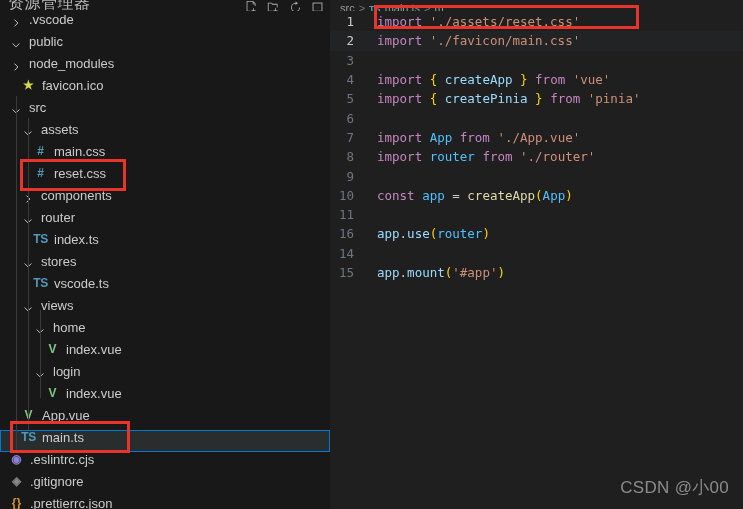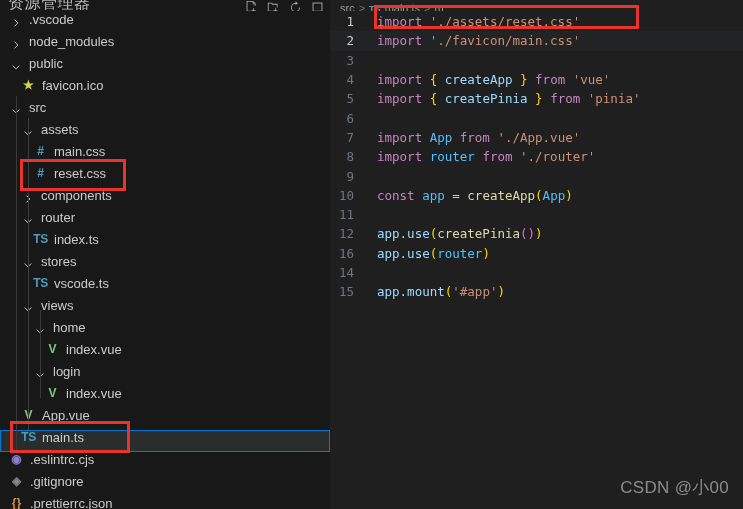--- a/index.html
+++ b/index.html
@@ -156,32 +156,32 @@
           <span class="twisty">
             <svg viewBox="0 0 16 16" width="12" height="12">
               <path d="M6 3.5L10.5 8 6 12.5" fill="none" stroke="currentColor" stroke-width="1.3"></path>
             </svg>
           </span>
           <span class="lbl">.vscode</span>
         </div>
         <div class="row ind1">
           <span class="twisty">
             <svg viewBox="0 0 16 16" width="12" height="12">
+              <path d="M3.5 6l4.5 4.5L12.5 6" fill="none" stroke="currentColor" stroke-width="1.3"></path>
+            </svg>
+          </span>
+          <span class="lbl">public</span>
+        </div>
+        <div class="row ind1">
+          <span class="twisty">
+            <svg viewBox="0 0 16 16" width="12" height="12">
               <path d="M6 3.5L10.5 8 6 12.5" fill="none" stroke="currentColor" stroke-width="1.3"></path>
             </svg>
           </span>
           <span class="lbl">node_modules</span>
-        </div>
-        <div class="row ind1">
-          <span class="twisty">
-            <svg viewBox="0 0 16 16" width="12" height="12">
-              <path d="M3.5 6l4.5 4.5L12.5 6" fill="none" stroke="currentColor" stroke-width="1.3"></path>
-            </svg>
-          </span>
-          <span class="lbl">public</span>
         </div>
         <div class="row ind2">
           <span class="ficon icon-star">★</span>
           <span class="lbl">favicon.ico</span>
         </div>
         <div class="row ind1">
           <span class="twisty">
             <svg viewBox="0 0 16 16" width="12" height="12">
               <path d="M3.5 6l4.5 4.5L12.5 6" fill="none" stroke="currentColor" stroke-width="1.3"></path>
             </svg>
@@ -313,21 +313,20 @@
         <div class="cline active"><span class="ln">2</span><span class="ctext"><span class="t-kw">import</span><span class="t-plain"> </span><span class="t-str">'./favicon/main.css'</span></span></div>
         <div class="cline"><span class="ln">3</span><span class="ctext"></span></div>
         <div class="cline"><span class="ln">4</span><span class="ctext"><span class="t-kw">import</span><span class="t-plain"> </span><span class="t-br1">{</span><span class="t-plain"> </span><span class="t-var">createApp</span><span class="t-plain"> </span><span class="t-br1">}</span><span class="t-plain"> </span><span class="t-kw">from</span><span class="t-plain"> </span><span class="t-str">'vue'</span></span></div>
         <div class="cline"><span class="ln">5</span><span class="ctext"><span class="t-kw">import</span><span class="t-plain"> </span><span class="t-br1">{</span><span class="t-plain"> </span><span class="t-var">createPinia</span><span class="t-plain"> </span><span class="t-br1">}</span><span class="t-plain"> </span><span class="t-kw">from</span><span class="t-plain"> </span><span class="t-str">'pinia'</span></span></div>
         <div class="cline"><span class="ln">6</span><span class="ctext"></span></div>
         <div class="cline"><span class="ln">7</span><span class="ctext"><span class="t-kw">import</span><span class="t-plain"> </span><span class="t-id">App</span><span class="t-plain"> </span><span class="t-kw">from</span><span class="t-plain"> </span><span class="t-str">'./App.vue'</span></span></div>
         <div class="cline"><span class="ln">8</span><span class="ctext"><span class="t-kw">import</span><span class="t-plain"> </span><span class="t-id">router</span><span class="t-plain"> </span><span class="t-kw">from</span><span class="t-plain"> </span><span class="t-str">'./router'</span></span></div>
         <div class="cline"><span class="ln">9</span><span class="ctext"></span></div>
         <div class="cline"><span class="ln">10</span><span class="ctext"><span class="t-kw">const</span><span class="t-plain"> </span><span class="t-id">app</span><span class="t-plain"> </span><span class="t-plain">=</span><span class="t-plain"> </span><span class="t-fn">createApp</span><span class="t-br1">(</span><span class="t-id">App</span><span class="t-br1">)</span></span></div>
         <div class="cline"><span class="ln">11</span><span class="ctext"></span></div>
-        <div class="cline"><span class="ln">12</span><span class="ctext"><span class="t-var">app</span><span class="t-plain">.</span><span class="t-var">use</span><span class="t-br1">(</span><span class="t-fn">createPinia</span><span class="t-br2">(</span><span class="t-br2">)</span><span class="t-br1">)</span></span></div>
         <div class="cline"><span class="ln">16</span><span class="ctext"><span class="t-var">app</span><span class="t-plain">.</span><span class="t-var">use</span><span class="t-br1">(</span><span class="t-id">router</span><span class="t-br1">)</span></span></div>
         <div class="cline"><span class="ln">14</span><span class="ctext"></span></div>
         <div class="cline"><span class="ln">15</span><span class="ctext"><span class="t-var">app</span><span class="t-plain">.</span><span class="t-var">mount</span><span class="t-br1">(</span><span class="t-str">'#app'</span><span class="t-br1">)</span></span></div>
       </div>
 
     <div class="redbox" style="left:44px; top:5px; width:265px; height:24px;"></div>
 
     <div class="watermark">CSDN @小00</div>
   </div>
 </div>

